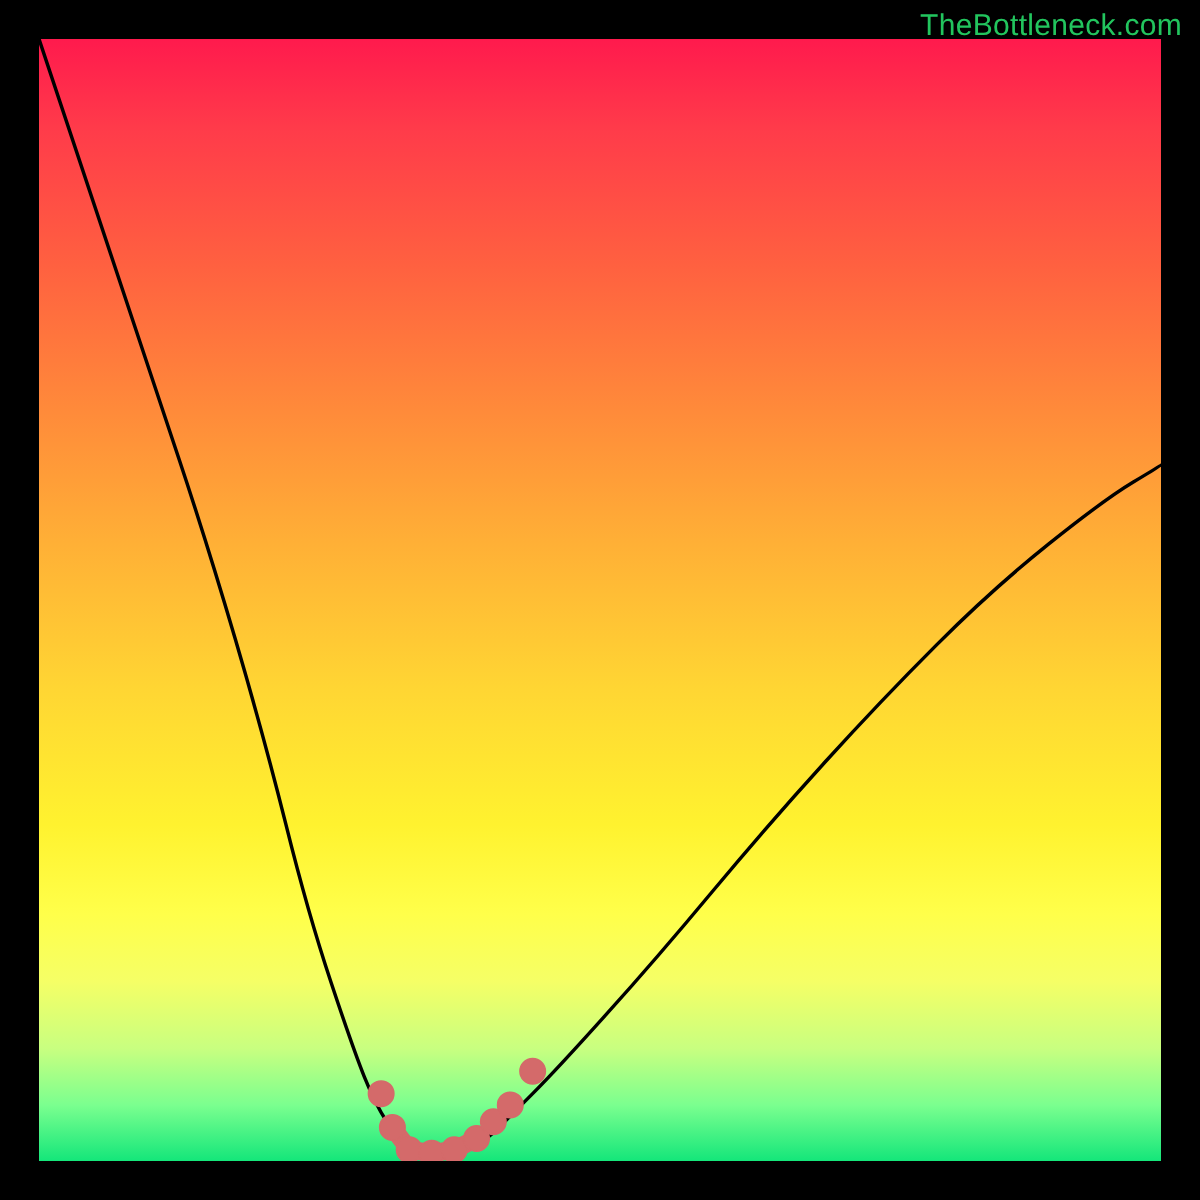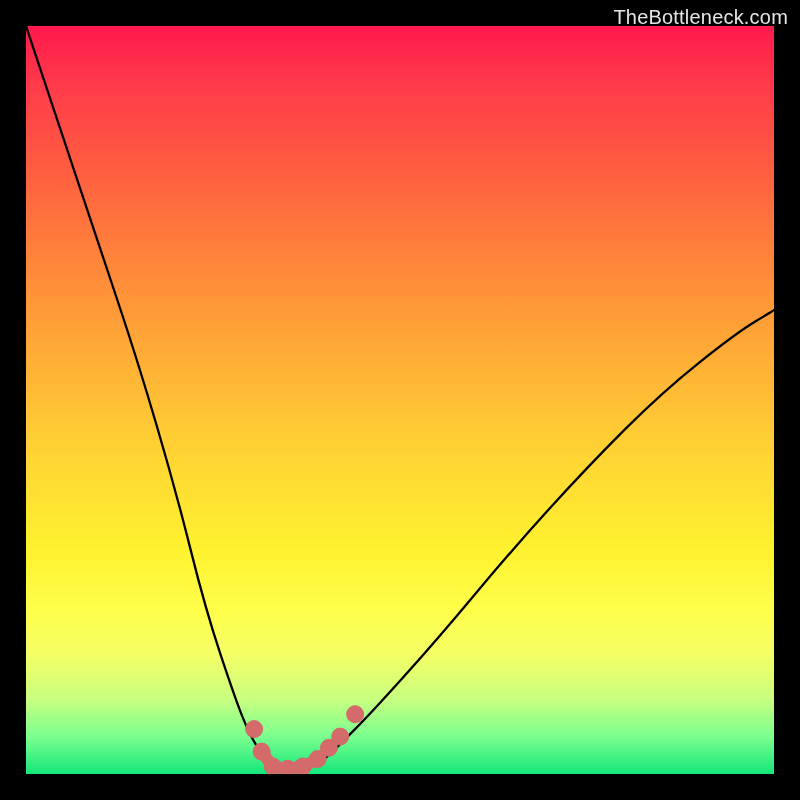--- a/index.html
+++ b/index.html
@@ -38,21 +38,21 @@
       #f5ff66 84%,
       #c8ff80 90%,
       #7bff8f 95%,
       #14e67a 100%
     );
   }
   .watermark {
     position: absolute;
     top: 6px;
     right: 12px;
-    color: #e5e5e5;
+    color: #22c55e;
     font-size: 20px;
     font-weight: 500;
     letter-spacing: 0.2px;
     z-index: 5;
   }
   svg.overlay {
     position: absolute;
     left: 0;
     top: 0;
     width: 748px;

